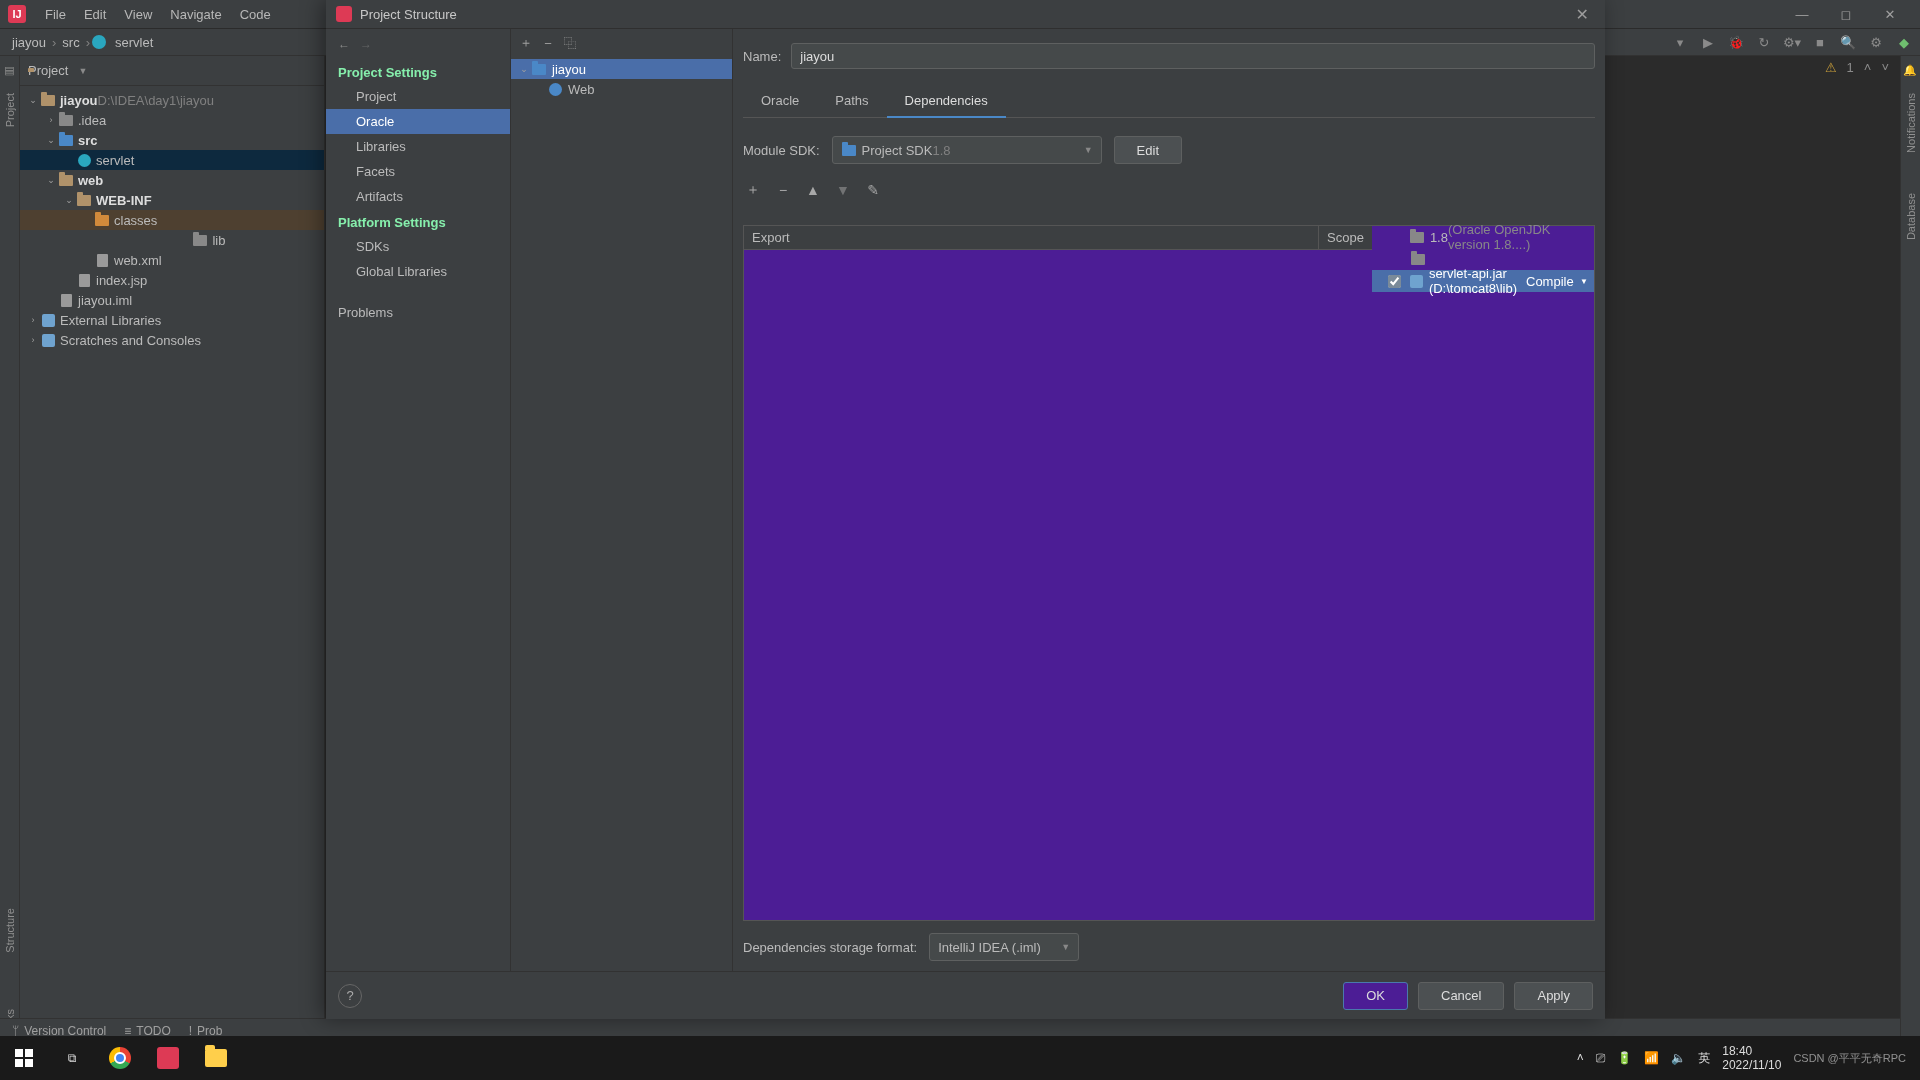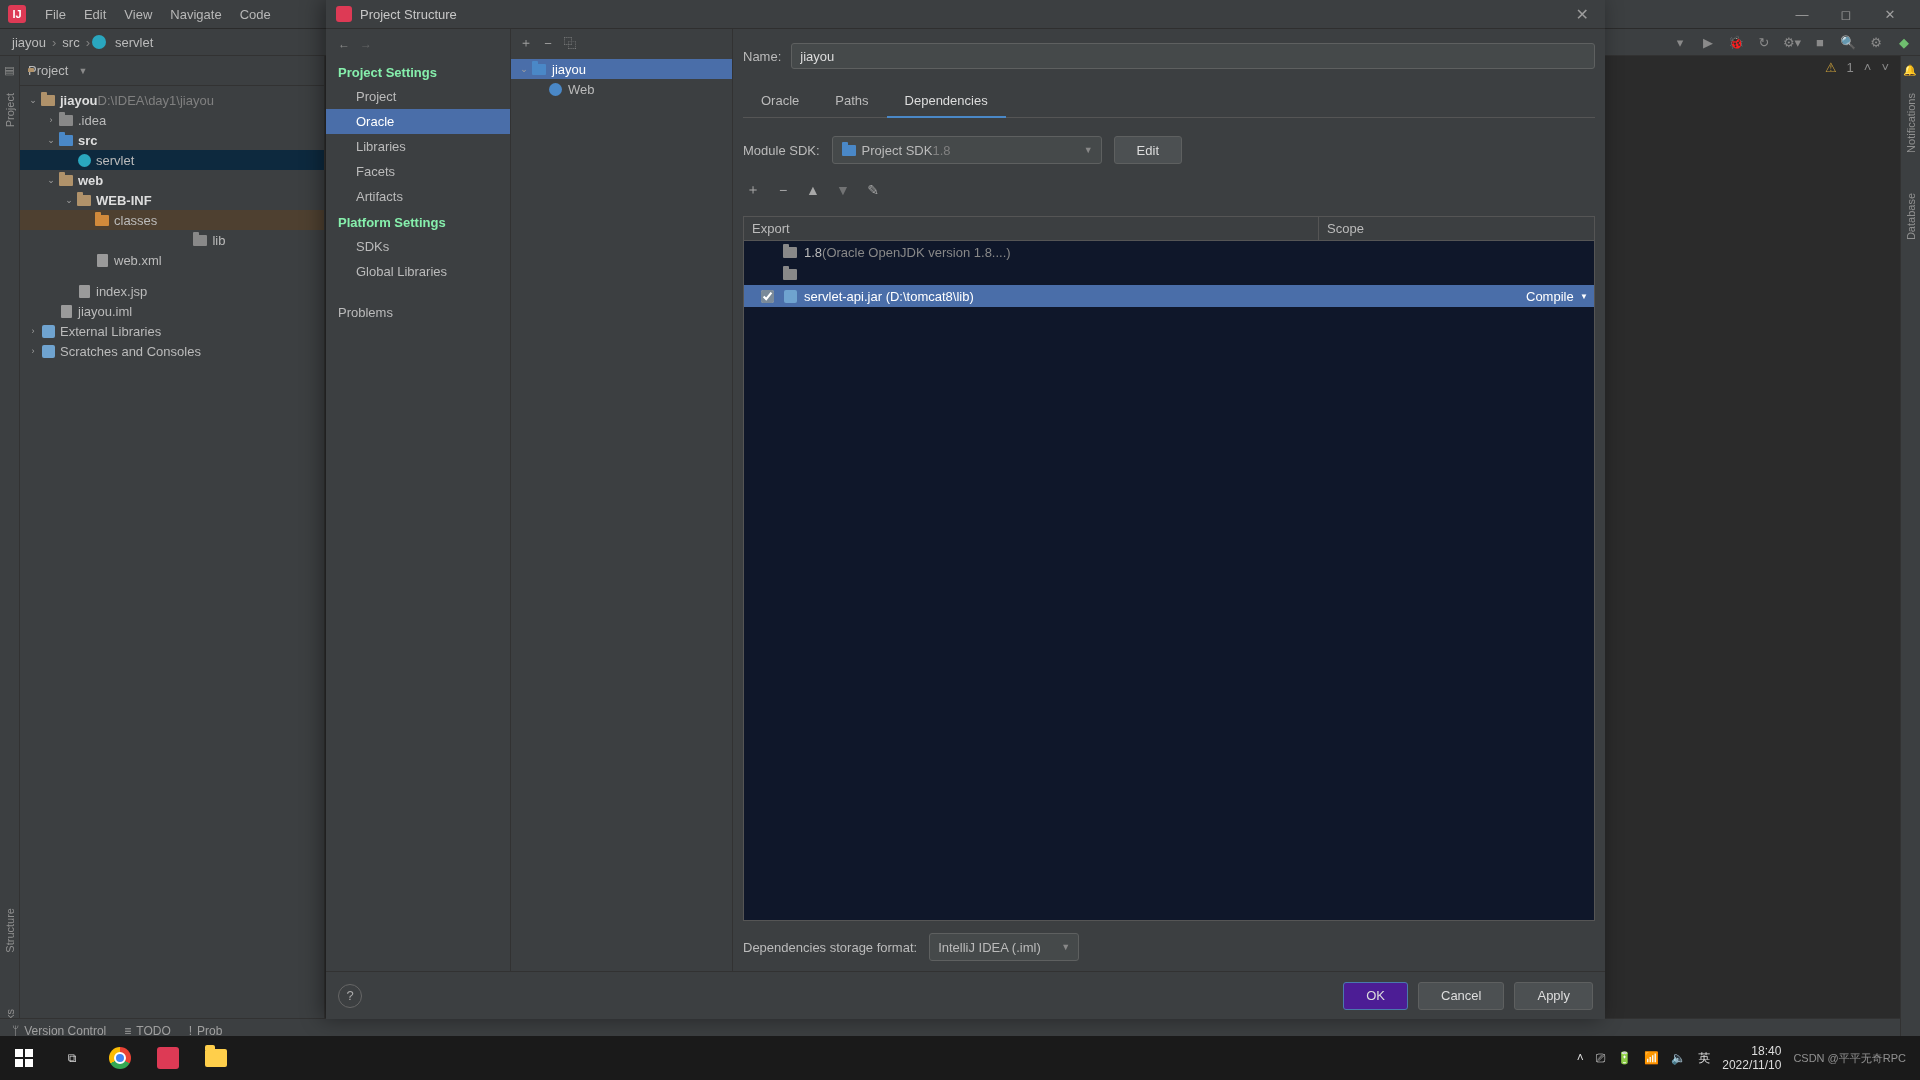--- a/index.html
+++ b/index.html
@@ -82,21 +82,21 @@
 
 .sdk-row{display:flex;align-items:center;gap:12px;margin:18px 0 12px 0;font-size:13px}
 .combo{background:#45494a;border:1px solid #5e6060;height:28px;display:flex;align-items:center;padding:0 8px;border-radius:3px;min-width:270px;position:relative;color:#bbb}
 .combo .caret{margin-left:auto;color:#888;font-size:9px}
 .btn{background:#4c5052;border:1px solid #5e6060;height:28px;padding:0 22px;border-radius:3px;color:#ddd;font-size:13px;cursor:pointer}
 .btn.primary{background:#4c1d95;border-color:#4a79ad}
 
 .dep-toolbar{display:flex;align-items:center;gap:10px;color:#a8a8a8;padding:4px 0}
 .dep-toolbar .dtb{width:20px;height:20px;display:flex;align-items:center;justify-content:center;cursor:pointer;font-size:14px}
 
-.dep-table{flex:1;border:1px solid #555;display:flex;flex-direction:column;background:#0f172a;margin-top:12px}
+.dep-table{flex:1;border:1px solid #555;display:flex;background:#4c1d95;margin-top:21px}
 .dep-head{display:flex;height:24px;background:#3c3f41;border-bottom:1px solid #555;font-size:13px}
 .dep-head .col-export{width:575px;padding:4px 8px;border-right:1px solid #555}
 .dep-head .col-scope{flex:1;padding:4px 8px}
 .dep-body{flex:1}
 .dep-row{display:flex;align-items:center;height:22px;font-size:13px;padding-left:8px}
 .dep-row.selected{background:#4a6ea9;color:#fff}
 .dep-row .ck-cell{width:30px;display:flex;align-items:center;justify-content:center}
 .dep-row .ck-cell input{accent-color:#7a8a99}
 .dep-row .ico{width:16px;height:16px;margin-right:6px;display:inline-flex;align-items:center;justify-content:center}
 .dep-row .txt-main{flex:1;display:flex;align-items:center}
@@ -107,21 +107,21 @@
 .storage-row{display:flex;align-items:center;gap:12px;margin-top:12px;font-size:13px}
 
 .dialog-footer{height:48px;border-top:1px solid #323232;display:flex;align-items:center;padding:0 12px;gap:10px}
 .dialog-footer .help{width:24px;height:24px;border-radius:50%;border:1px solid #666;display:flex;align-items:center;justify-content:center;color:#aaa;font-size:13px}
 .dialog-footer .spacer{flex:1}
 
 
 .taskbar{position:absolute;left:0;right:0;bottom:0;height:44px;background:#1a1a1a;display:flex;align-items:center;color:#ddd;font-size:12px}
 .taskbar .tb-icon{width:48px;height:44px;display:flex;align-items:center;justify-content:center;cursor:pointer}
 .taskbar .tb-right{margin-left:auto;display:flex;align-items:center;gap:12px;padding-right:14px}
-.clock{text-align:right;line-height:1.2;font-size:12px}
+.clock{line-height:1.2;font-size:12px}
 .chrome-ico{width:22px;height:22px;border-radius:50%;background:conic-gradient(#ea4335 0 120deg,#34a853 120deg 240deg,#fbbc05 240deg 360deg);position:relative}
 .chrome-ico::after{content:"";position:absolute;inset:5px;background:#4285f4;border-radius:50%;border:2px solid #fff}
 .idea-ico{width:22px;height:22px;background:#dd3a55;border-radius:3px}
 .explorer-ico{width:22px;height:18px;background:#ffcf4b;border-radius:2px;position:relative}
 .explorer-ico::before{content:"";position:absolute;left:0;top:-4px;width:10px;height:5px;background:#ffcf4b;border-radius:2px 2px 0 0}
 
 
 .folder{width:14px;height:11px;background:#b0926a;border-radius:1px;position:relative}
 .folder::before{content:"";position:absolute;left:0;top:-3px;width:6px;height:4px;background:#b0926a;border-radius:1px 1px 0 0}
 .folder.orange{background:#d28a3b}
@@ -241,21 +241,21 @@
             </span>
             <span>lib</span>
           </div>
           <div class="tree-row" style="padding-left: 60px;">
             <span class="tri"></span>
             <span class="ico">
               <span class="file-ico"></span>
             </span>
             <span>web.xml</span>
           </div>
-          <div class="tree-row" style="padding-left: 42px; margin-top: 11px;">
+          <div class="tree-row" style="padding-left: 42px;">
             <span class="tri"></span>
             <span class="ico">
               <span class="file-ico"></span>
             </span>
             <span>index.jsp</span>
           </div>
           <div class="tree-row" style="padding-left: 24px;">
             <span class="tri"></span>
             <span class="ico">
               <span class="file-ico"></span>

